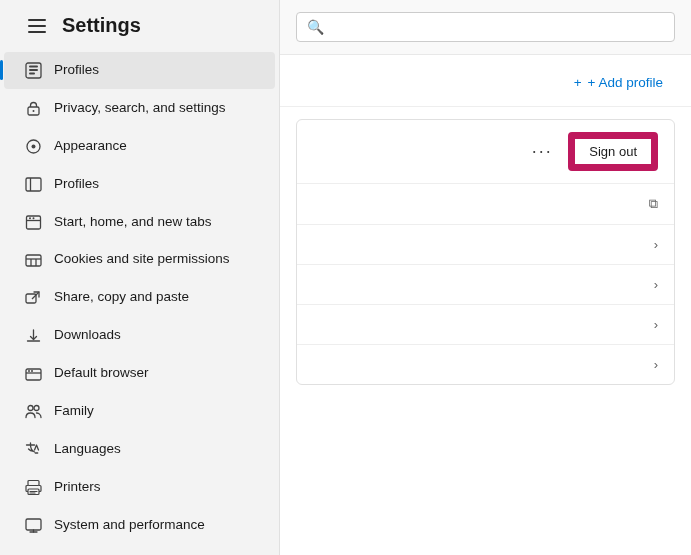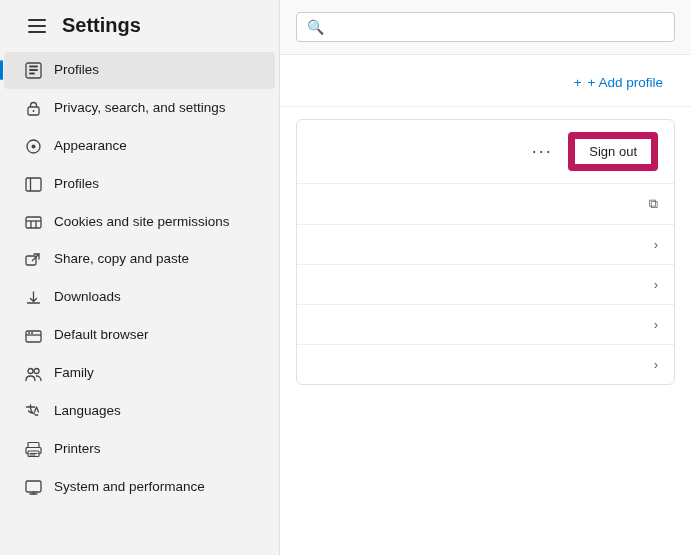--- a/index.html
+++ b/index.html
@@ -293,20 +293,31 @@
     <div class="nav-item">
       <span class="nav-icon">
         <svg width="17" height="17" viewBox="0 0 17 17" fill="none">
           <rect x="1" y="2" width="15" height="13" rx="1.5" stroke="#444" stroke-width="1.3" fill="none"></rect>
           <line x1="5.5" y1="2" x2="5.5" y2="15" stroke="#444" stroke-width="1.3"></line>
         </svg>
       </span>
       <span class="nav-item-label">Profiles</span>
     </div>
 
+    <div class="nav-item">
+      <span class="nav-icon">
+        <svg width="17" height="17" viewBox="0 0 17 17" fill="none">
+          <rect x="1.5" y="2" width="14" height="13" rx="1.5" stroke="#444" stroke-width="1.3" fill="none"></rect>
+          <line x1="1.5" y1="6.5" x2="15.5" y2="6.5" stroke="#444" stroke-width="1.3"></line>
+          <circle cx="5" cy="4.25" r="1" fill="#444"></circle>
+          <circle cx="8.5" cy="4.25" r="1" fill="#444"></circle>
+        </svg>
+      </span>
+      <span class="nav-item-label">Start, home, and new tabs</span>
+    </div>
 
     <div class="nav-item">
       <span class="nav-icon">
         <svg width="17" height="17" viewBox="0 0 17 17" fill="none">
           <rect x="1" y="3" width="15" height="11" rx="1.5" stroke="#444" stroke-width="1.3" fill="none"></rect>
           <line x1="1" y1="7" x2="16" y2="7" stroke="#444" stroke-width="1.3"></line>
           <line x1="6" y1="7" x2="6" y2="14" stroke="#444" stroke-width="1.3"></line>
           <line x1="11" y1="7" x2="11" y2="14" stroke="#444" stroke-width="1.3"></line>
         </svg>
       </span>

